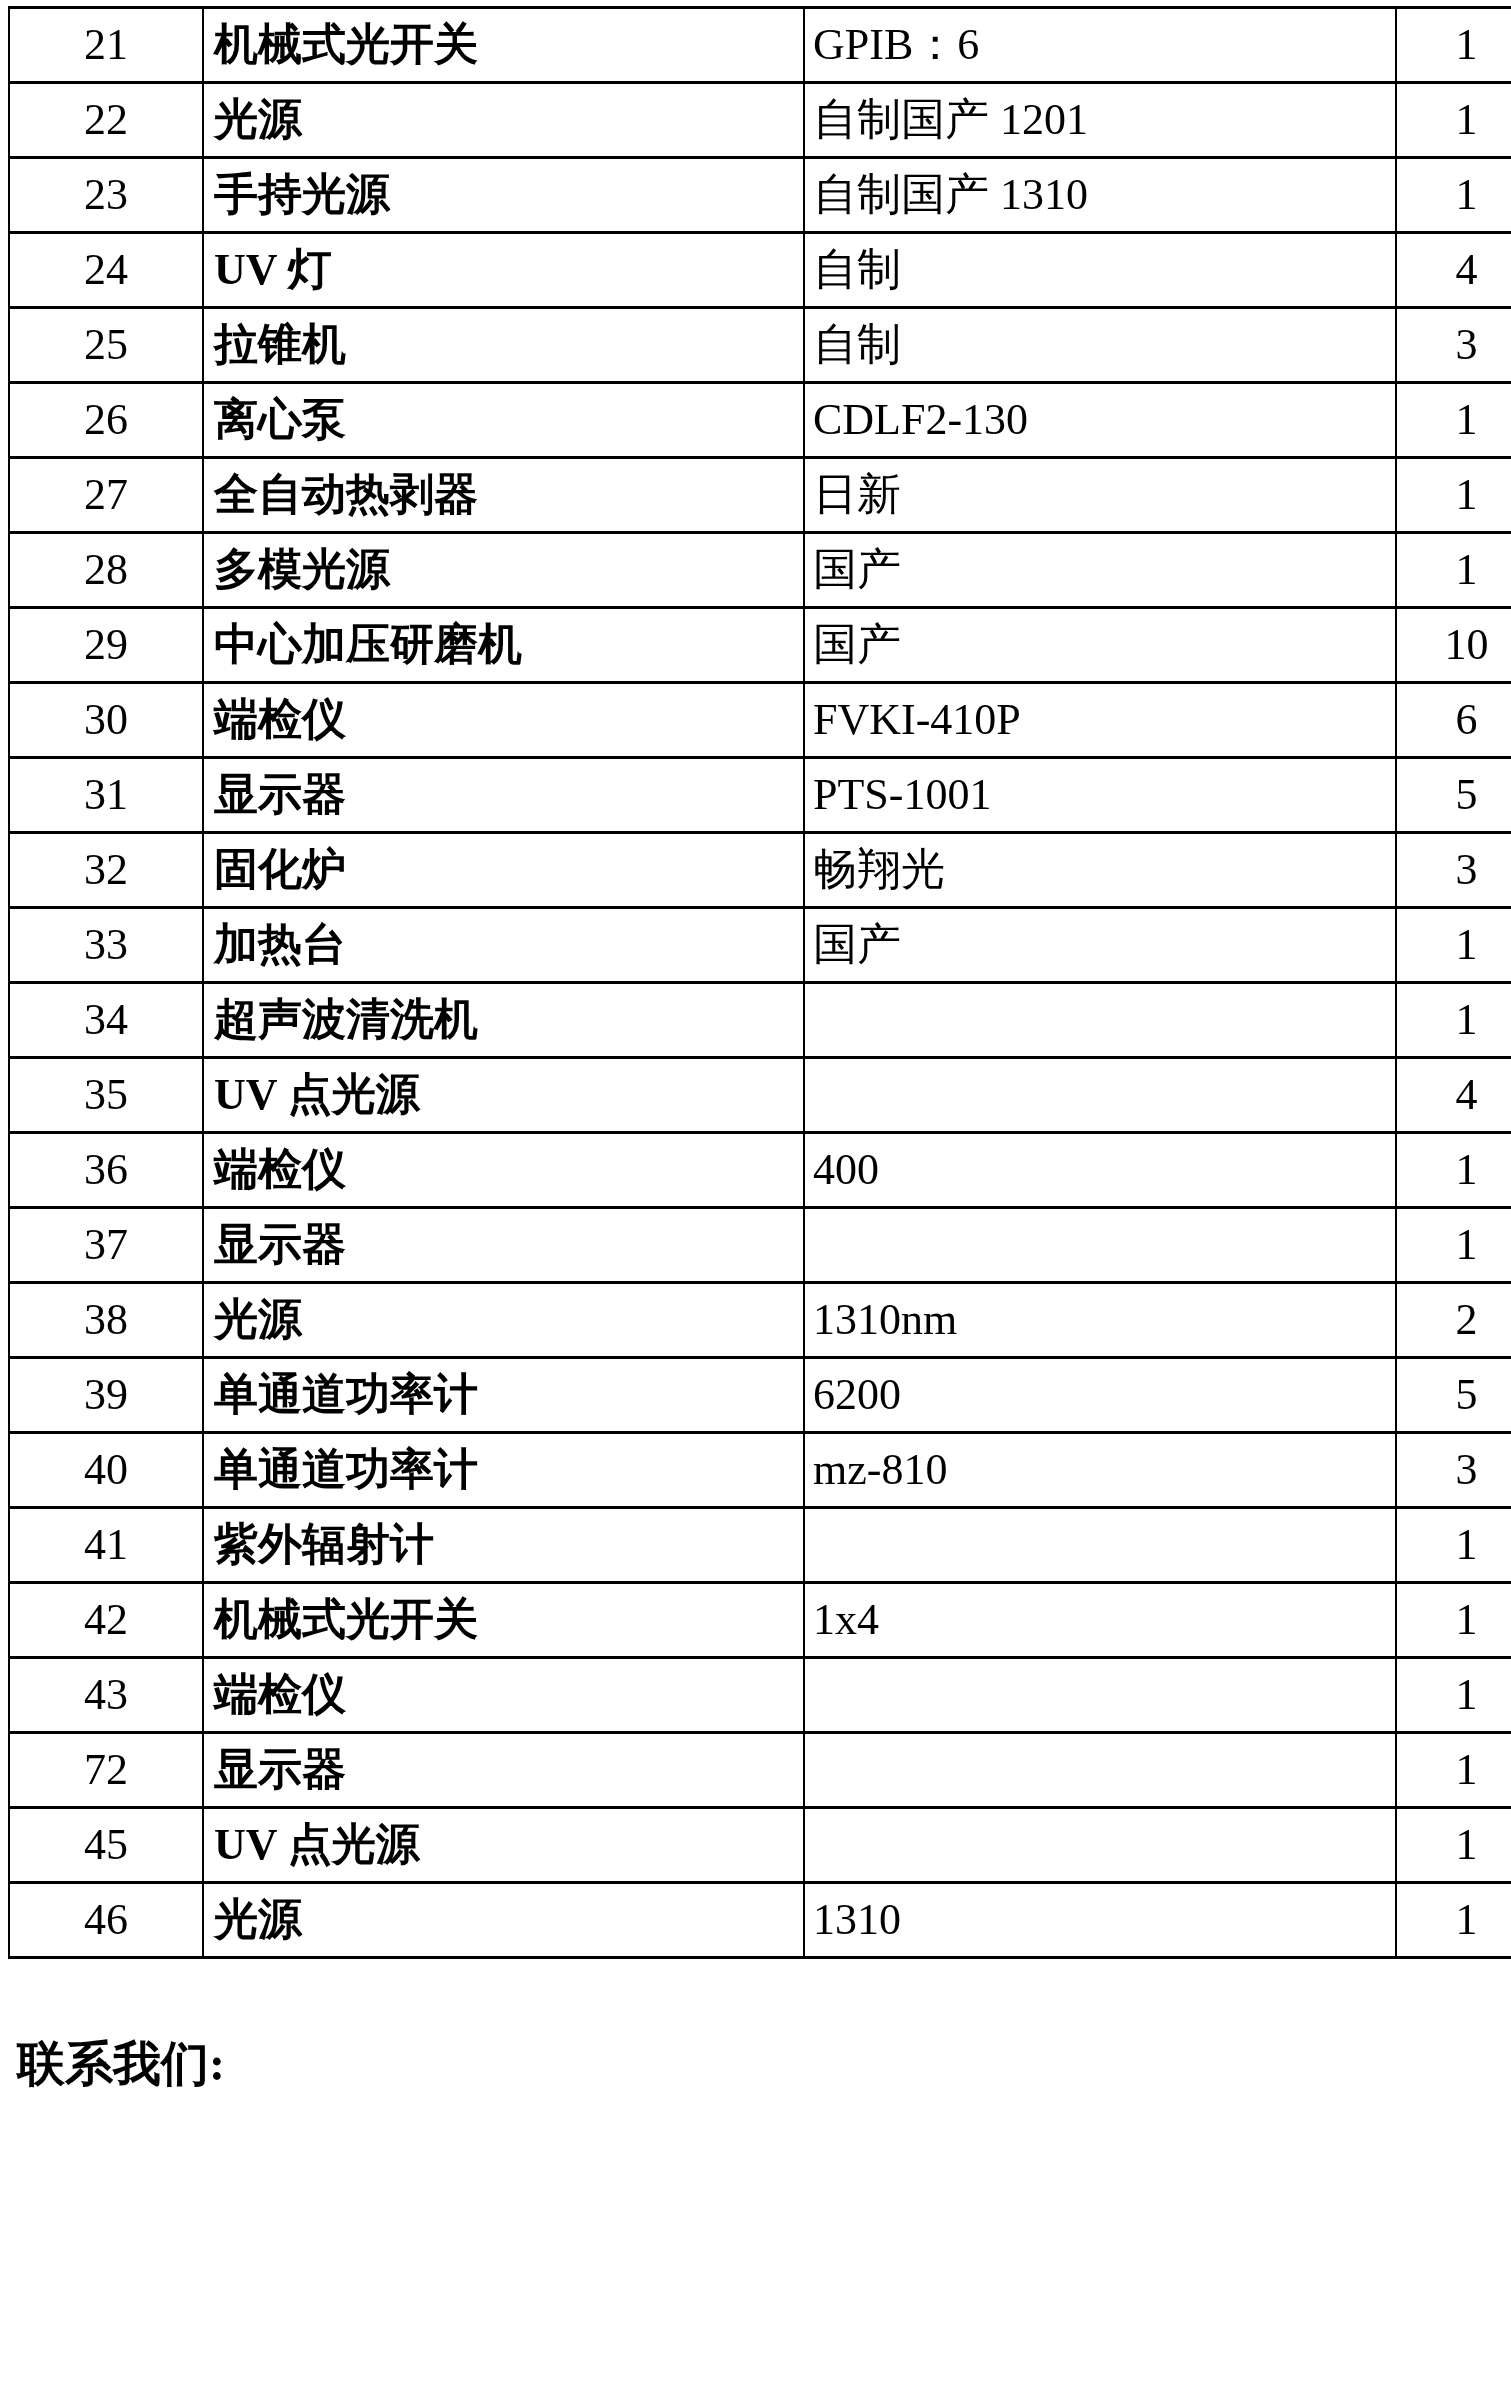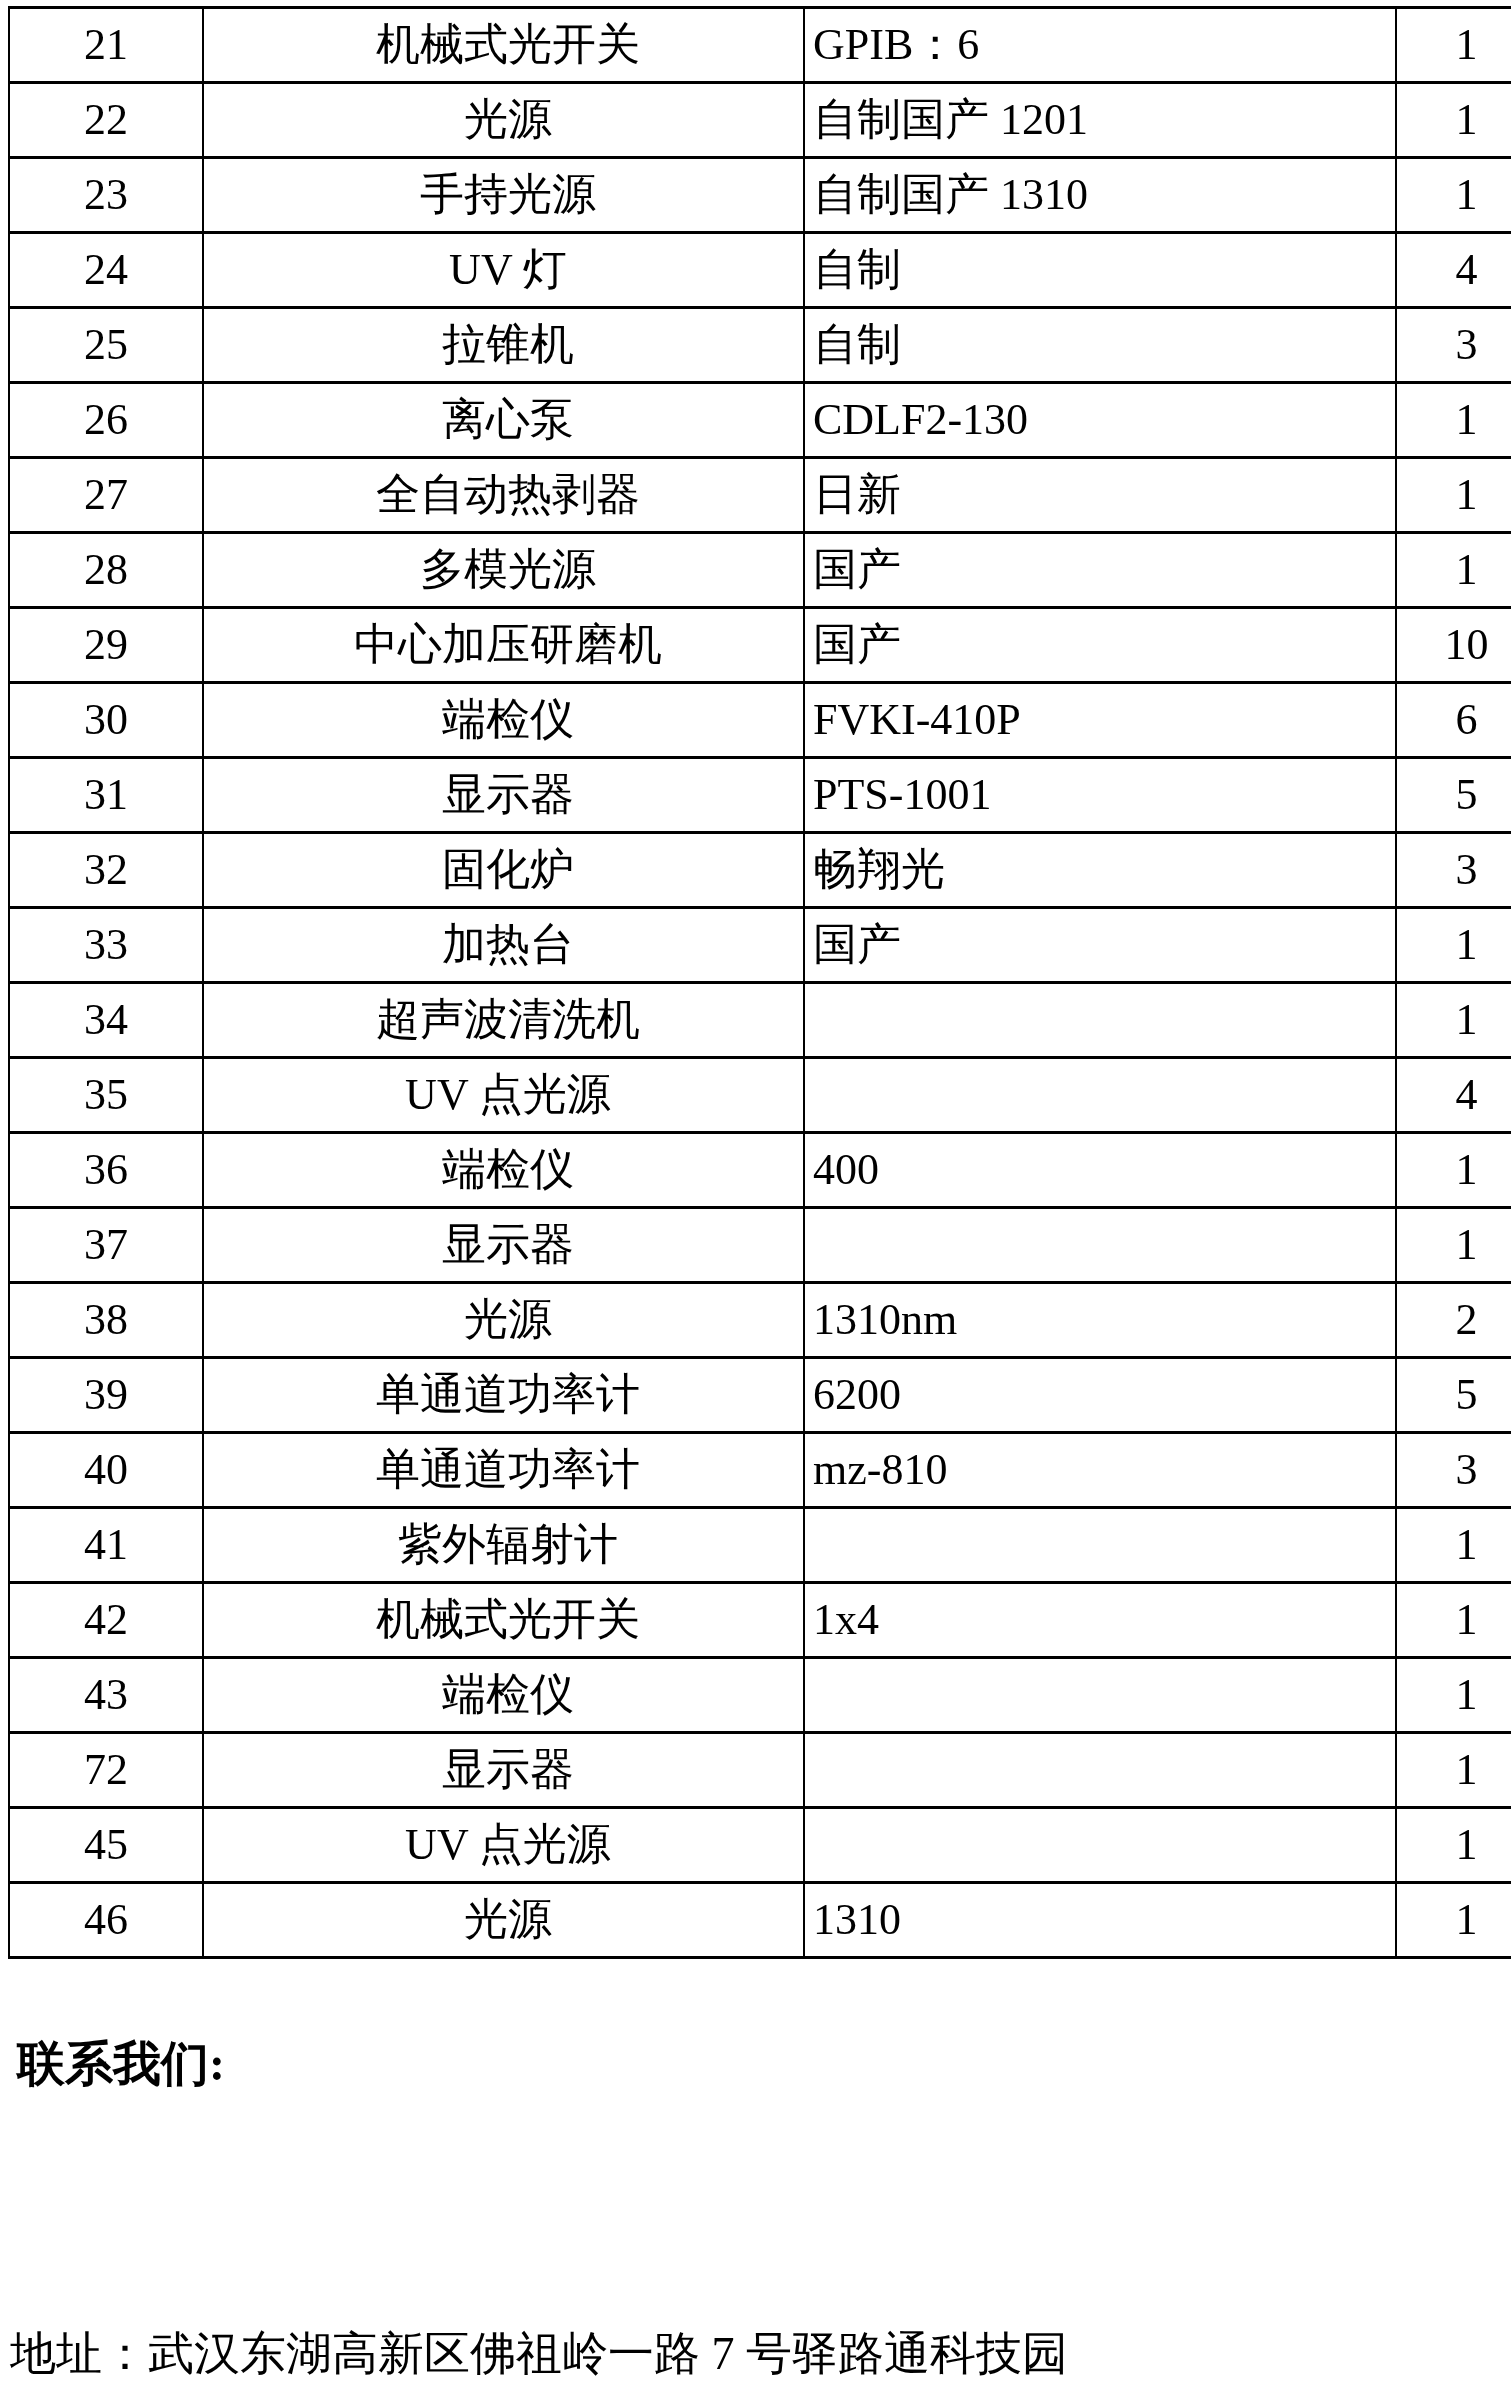--- a/index.html
+++ b/index.html
@@ -27,21 +27,21 @@
     border-top: 3px solid #000;
     border-bottom: 3px solid #000;
     height: 70px;
     font-size: 44px;
     line-height: 1;
     vertical-align: middle;
     overflow: hidden;
     white-space: pre;
   }
   td.c-no  { width: 190px; text-align: center; }
-  td.c-name{ width: 588px; text-align: center; padding-left: 10px; }
+  td.c-name{ width: 588px; text-align: left; padding-left: 10px; font-weight: bold; }
   td.c-model{ width: 581px; text-align: left; padding-left: 8px; }
   td.c-qty { width: 137px; text-align: center; }
   .contact-line {
     position: absolute;
     left: 10px;
     font-size: 46px;
     line-height: 1.15;
     white-space: pre;
   }
   #contact-heading { top: 2036px; font-weight: bold; font-size: 48px; margin-left: 7px; }
@@ -209,15 +209,14 @@
       <tr>
         <td class="c-no">46</td>
         <td class="c-name">光源</td>
         <td class="c-model">1310</td>
         <td class="c-qty">1</td>
       </tr>
     </tbody>
   </table>
 
   <div id="contact-heading" class="contact-line">联系我们:</div>
-  <div id="contact-address" class="contact-line">地址：武汉东湖高新区佛祖岭一路 7 号驿路通科技园</div>
 
 </div>
 
 </body></html>

